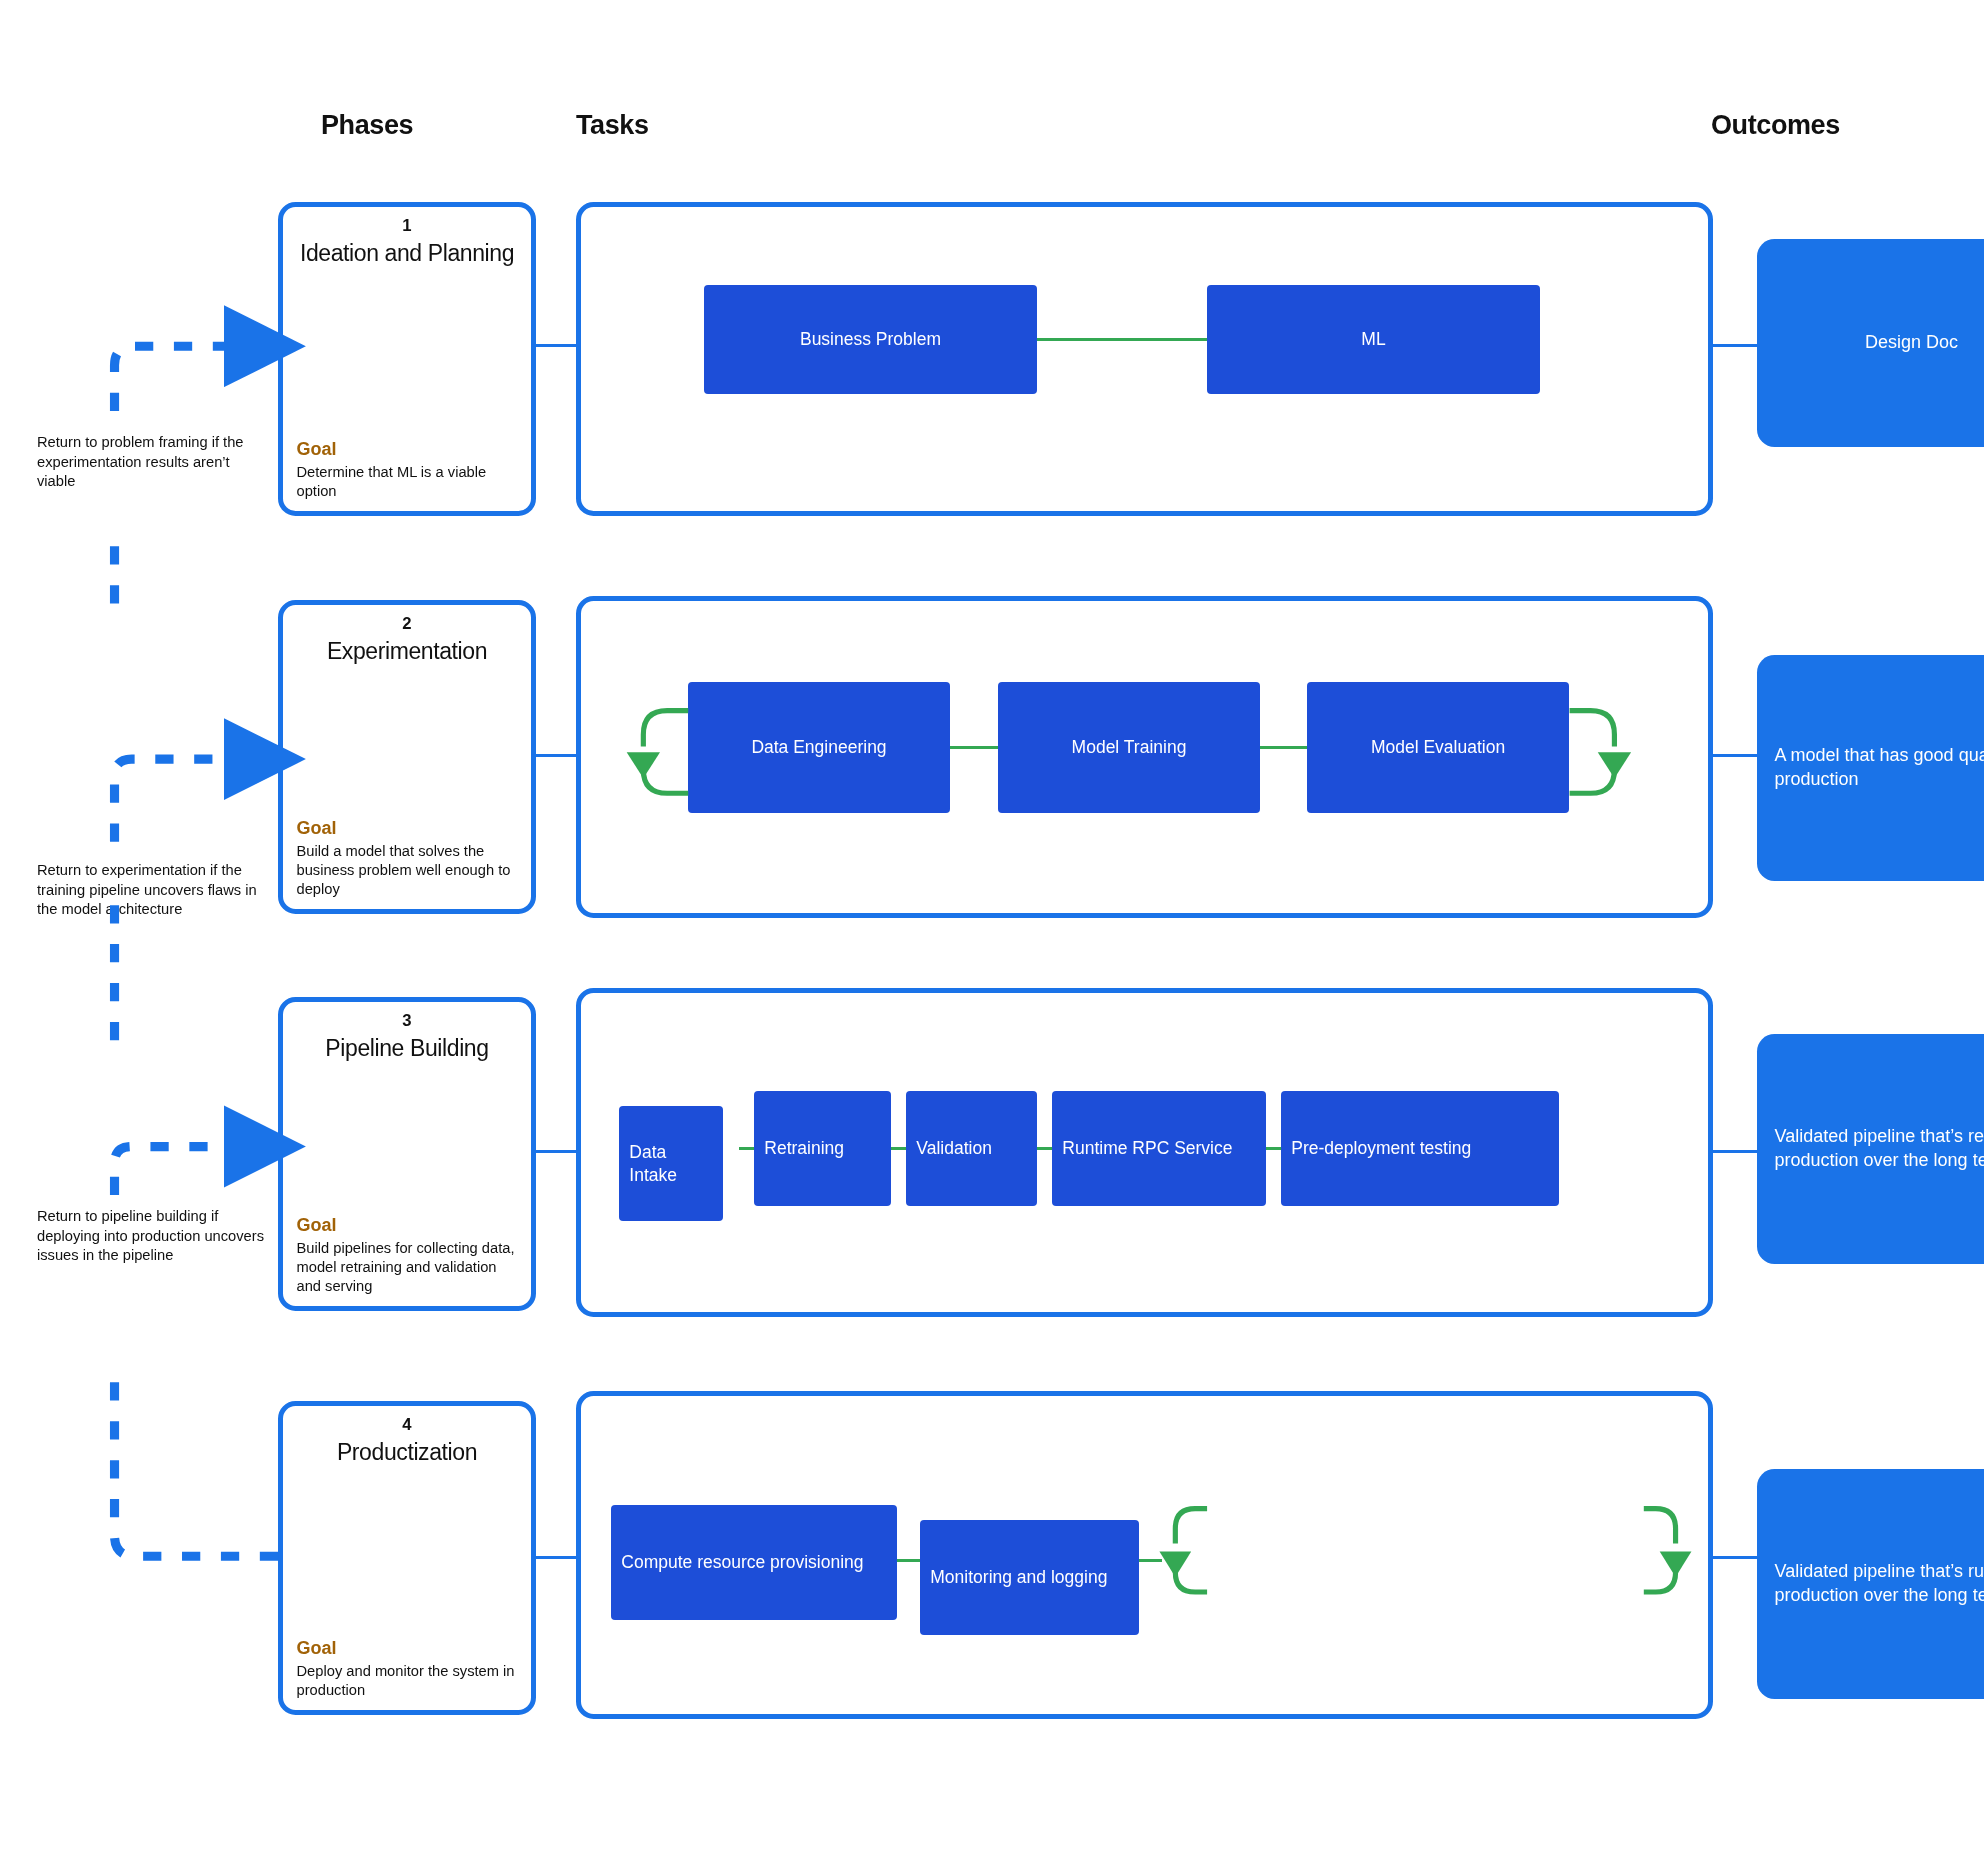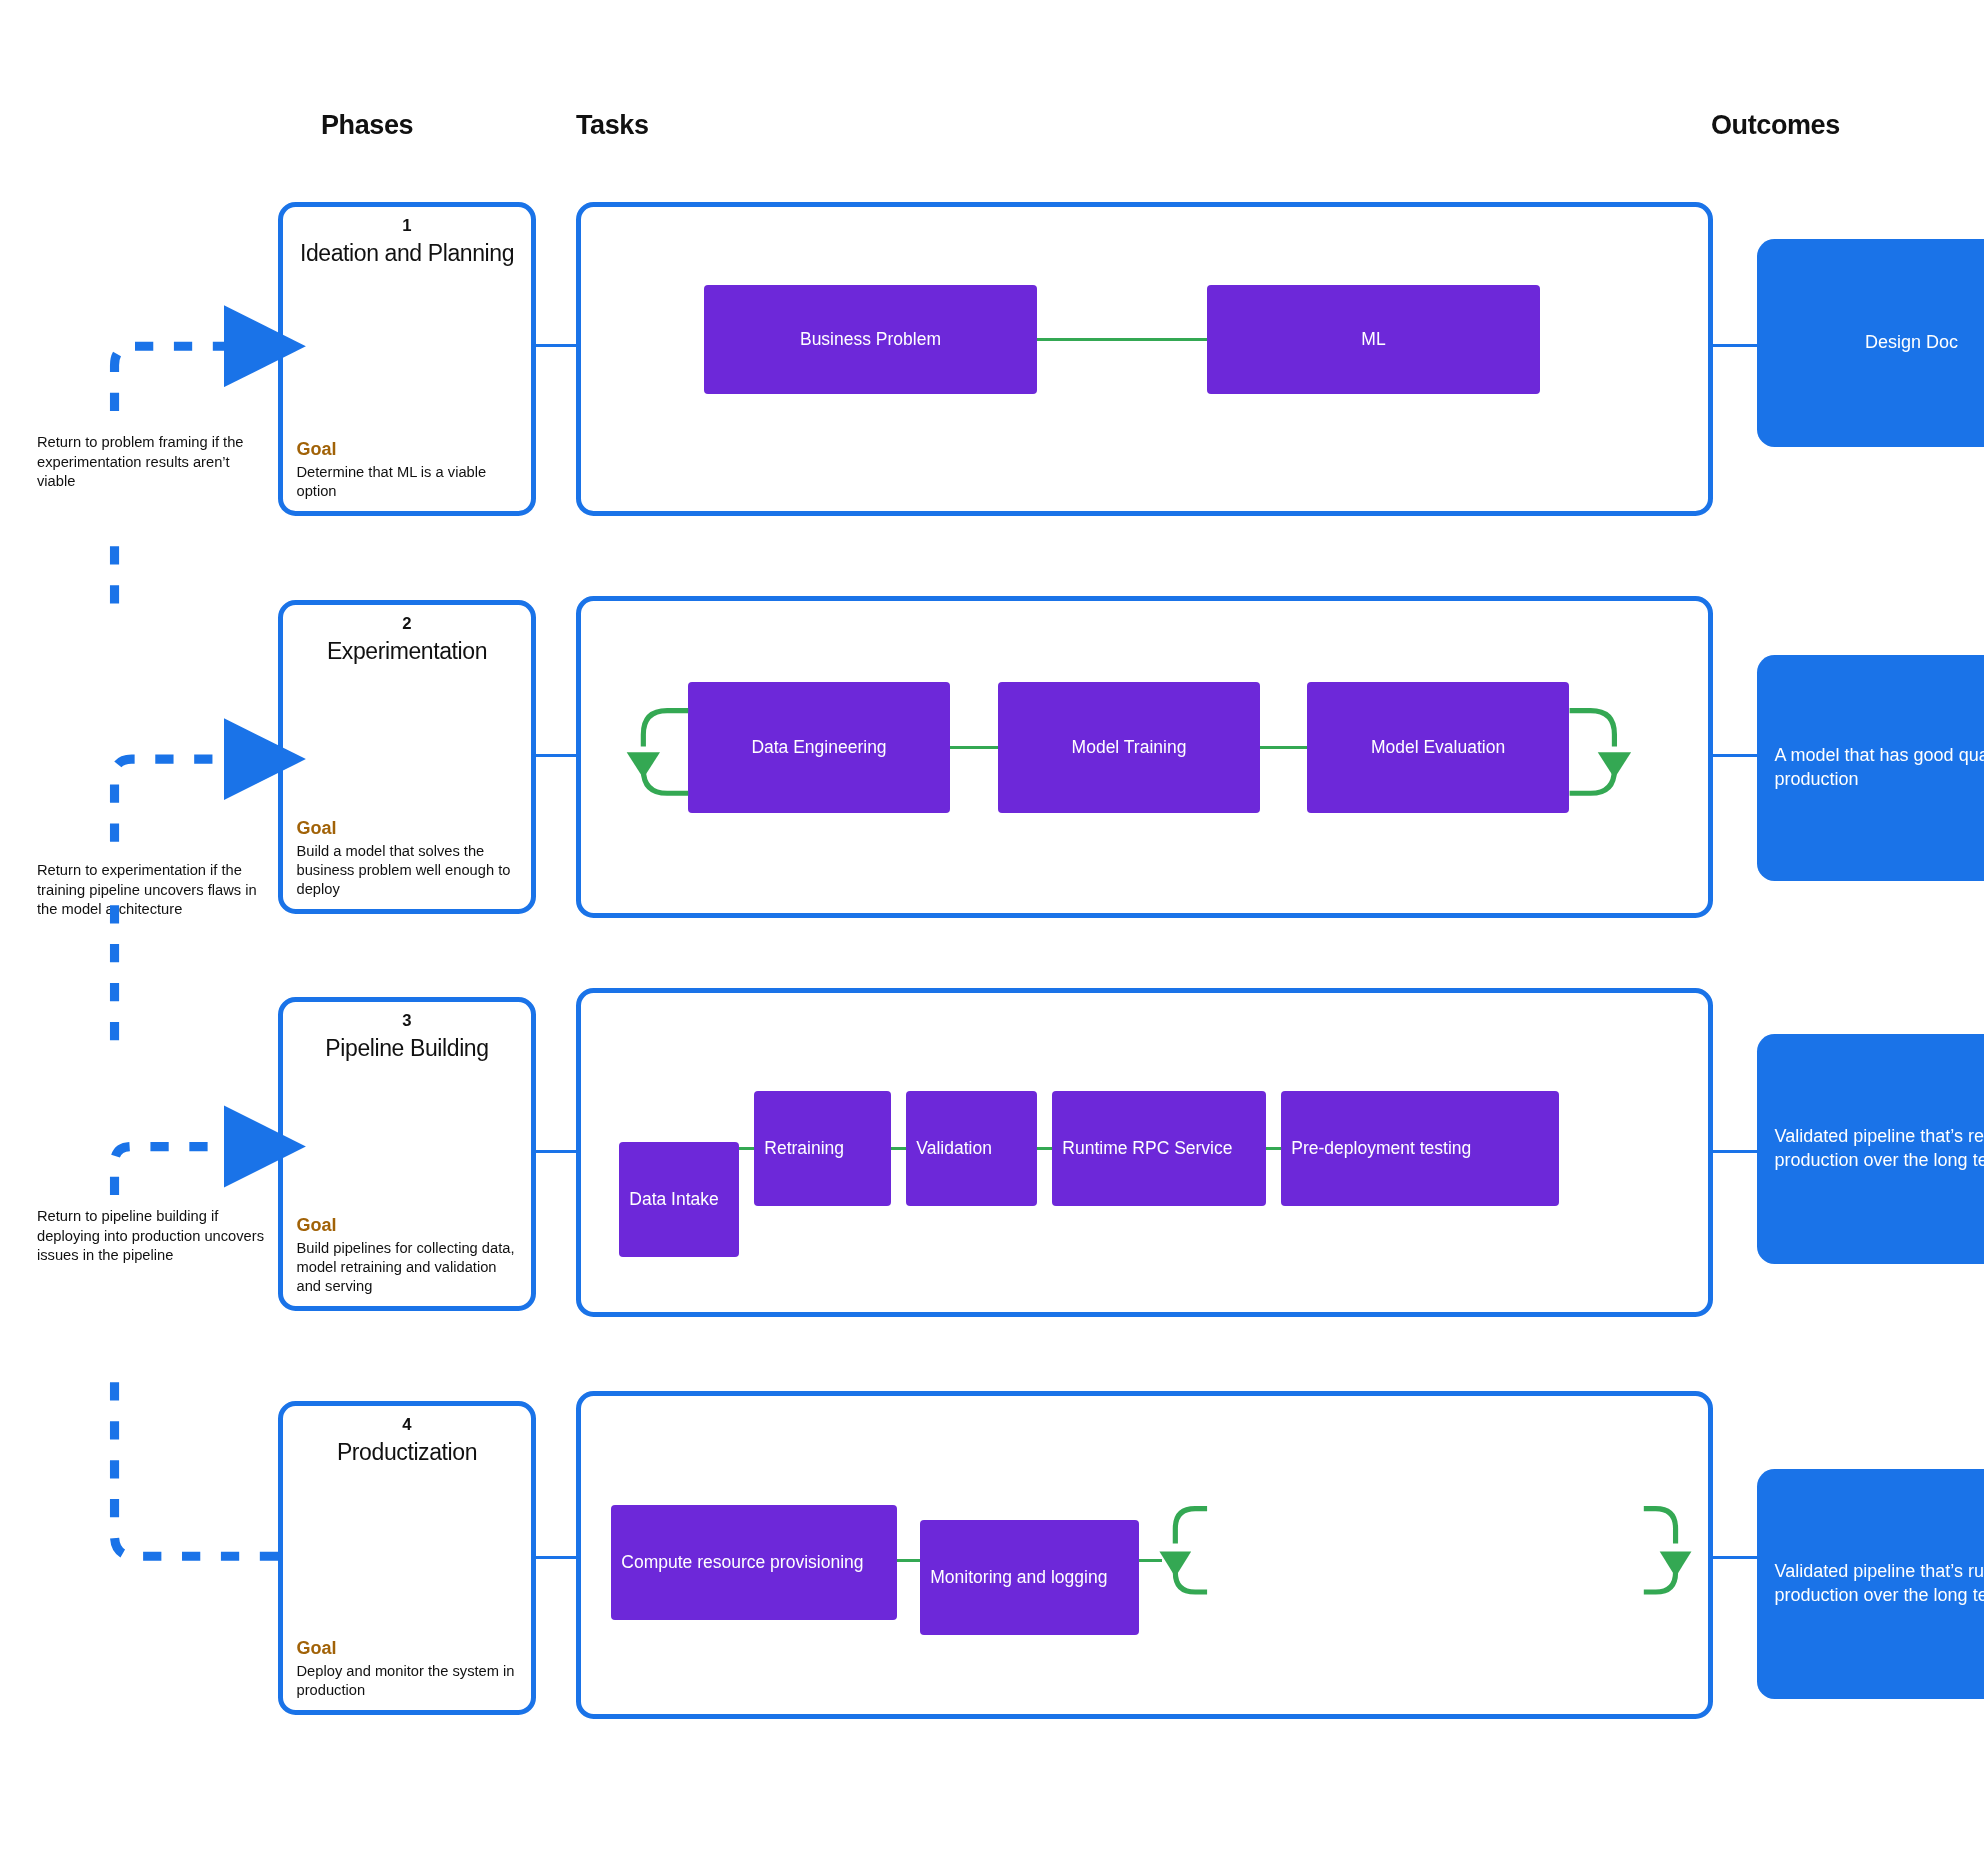--- a/index.html
+++ b/index.html
@@ -70,21 +70,21 @@
     box-sizing:border-box;
     border:5.6px solid #1a73e8;
     border-radius:17.5px;
     background:#ffffff;
   }
 
   
   .chip{
     position:absolute;
     box-sizing:border-box;
-    background:#6d28d9;
+    background:#1d4ed8;
     border-radius:4px;
     color:#ffffff;
     display:flex;
     align-items:center;
     padding:0 10.3px;
     font-size:17.5px;
     line-height:1.3;
   }
   .chip.center{justify-content:center;text-align:center;}
   .chip span{display:block;}
@@ -211,21 +211,21 @@
         <div class="goal-text">Build pipelines for collecting data, model retraining and validation and serving</div>
       </div>
     </div>
   </div>
 
   <div class="blue-link" style="left:536px;top:1150px;width:42px;"></div>
 
   <div class="tasks-panel" style="left:576px;top:988px;width:1137px;height:329px;">
   </div>
 
-  <div class="chip" style="left:619px;top:1142px;width:120px;height:115px;">
+  <div class="chip" style="left:619px;top:1106px;width:104px;height:115px;">
     <span>Data Intake</span>
   </div>
   <div class="green-link" style="left:739px;top:1147px;width:15px;"></div>
   <div class="chip" style="left:754px;top:1091px;width:137px;height:115px;">
     <span>Retraining</span>
   </div>
   <div class="green-link" style="left:891px;top:1147px;width:15px;"></div>
   <div class="chip" style="left:906px;top:1091px;width:131px;height:115px;">
     <span>Validation</span>
   </div>

